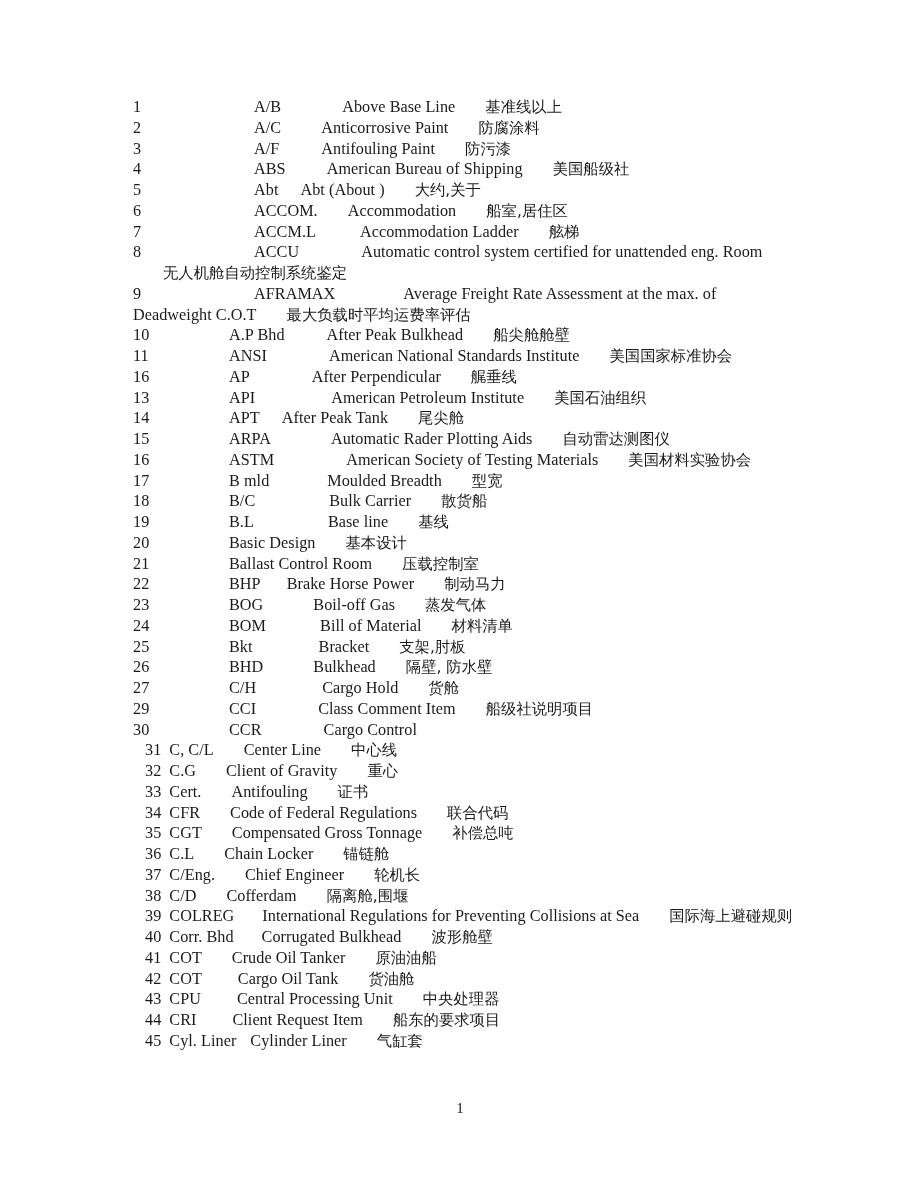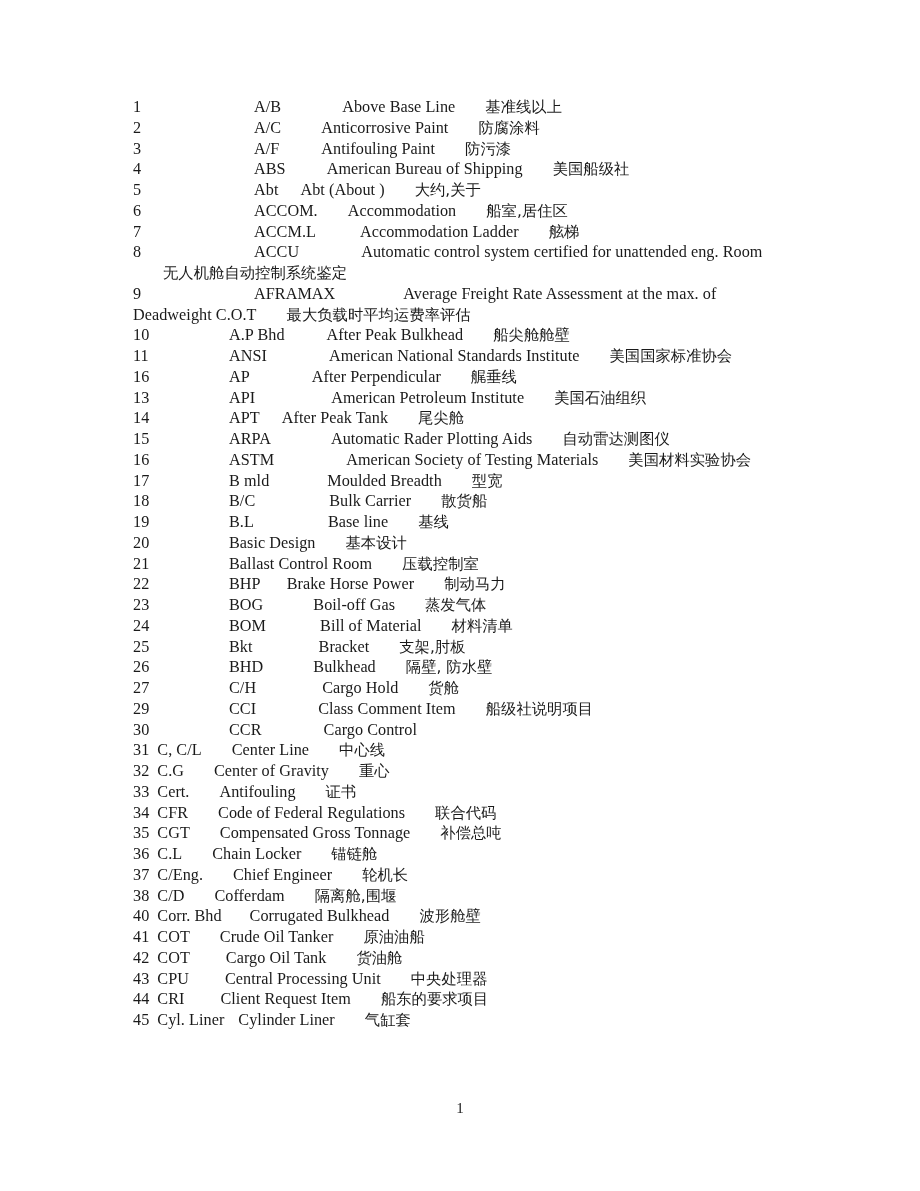--- a/index.html
+++ b/index.html
@@ -42,20 +42,21 @@
   }
   
   .num-wide {
     display: inline-block;
     width: 47px;
     text-align: left;
   }
   .num-tight {
     display: inline-block;
     text-align: left;
+    margin-left: 12px;
   }
   .abbr {
     display: inline-block;
   }
   .sp {
     display: inline-block;
   }
   .cn {
     font-family: "DejaVu Sans", "Liberation Sans", sans-serif;
     font-size: 15.3px;
@@ -99,27 +100,28 @@
       <div class="entry"><span class="num-wide">21</span><span class="sp" style="width: 49px;"></span><span class="abbr">Ballast Control Room</span><span class="sp" style="width: 30px;"></span><span class="cn">压载控制室</span></div>
       <div class="entry"><span class="num-wide">22</span><span class="sp" style="width: 49px;"></span><span class="abbr">BHP</span><span class="sp" style="width: 26px;"></span><span>Brake Horse Power</span><span class="sp" style="width: 30px;"></span><span class="cn">制动马力</span></div>
       <div class="entry"><span class="num-wide">23</span><span class="sp" style="width: 49px;"></span><span class="abbr">BOG</span><span class="sp" style="width: 50px;"></span><span>Boil-off Gas</span><span class="sp" style="width: 30px;"></span><span class="cn">蒸发气体</span></div>
       <div class="entry"><span class="num-wide">24</span><span class="sp" style="width: 49px;"></span><span class="abbr">BOM</span><span class="sp" style="width: 54px;"></span><span>Bill of Material</span><span class="sp" style="width: 30px;"></span><span class="cn">材料清单</span></div>
       <div class="entry"><span class="num-wide">25</span><span class="sp" style="width: 49px;"></span><span class="abbr">Bkt</span><span class="sp" style="width: 66px;"></span><span>Bracket</span><span class="sp" style="width: 30px;"></span><span class="cn">支架,肘板</span></div>
       <div class="entry"><span class="num-wide">26</span><span class="sp" style="width: 49px;"></span><span class="abbr">BHD</span><span class="sp" style="width: 50px;"></span><span>Bulkhead</span><span class="sp" style="width: 30px;"></span><span class="cn">隔壁, 防水壁</span></div>
       <div class="entry"><span class="num-wide">27</span><span class="sp" style="width: 49px;"></span><span class="abbr">C/H</span><span class="sp" style="width: 66px;"></span><span>Cargo Hold</span><span class="sp" style="width: 30px;"></span><span class="cn">货舱</span></div>
       <div class="entry"><span class="num-wide">29</span><span class="sp" style="width: 49px;"></span><span class="abbr">CCI</span><span class="sp" style="width: 62px;"></span><span>Class Comment Item</span><span class="sp" style="width: 30px;"></span><span class="cn">船级社说明项目</span></div>
       <div class="entry"><span class="num-wide">30</span><span class="sp" style="width: 49px;"></span><span class="abbr">CCR</span><span class="sp" style="width: 62px;"></span><span>Cargo Control</span></div>
       <div class="entry"><span class="num-tight">31</span><span class="sp" style="width: 8px;"></span><span class="abbr">C, C/L</span><span class="sp" style="width: 30px;"></span><span>Center Line</span><span class="sp" style="width: 30px;"></span><span class="cn">中心线</span></div>
-      <div class="entry"><span class="num-tight">32</span><span class="sp" style="width: 8px;"></span><span class="abbr">C.G</span><span class="sp" style="width: 30px;"></span><span>Center of Gravity</span><span class="sp" style="width: 30px;"></span><span class="cn">重心</span></div>
+      <div class="entry"><span class="num-tight">32</span><span class="sp" style="width: 8px;"></span><span class="abbr">C.G</span><span class="sp" style="width: 30px;"></span><span>Client of Gravity</span><span class="sp" style="width: 30px;"></span><span class="cn">重心</span></div>
       <div class="entry"><span class="num-tight">33</span><span class="sp" style="width: 8px;"></span><span class="abbr">Cert.</span><span class="sp" style="width: 30px;"></span><span>Antifouling</span><span class="sp" style="width: 30px;"></span><span class="cn">证书</span></div>
       <div class="entry"><span class="num-tight">34</span><span class="sp" style="width: 8px;"></span><span class="abbr">CFR</span><span class="sp" style="width: 30px;"></span><span>Code of Federal Regulations</span><span class="sp" style="width: 30px;"></span><span class="cn">联合代码</span></div>
       <div class="entry"><span class="num-tight">35</span><span class="sp" style="width: 8px;"></span><span class="abbr">CGT</span><span class="sp" style="width: 30px;"></span><span>Compensated Gross Tonnage</span><span class="sp" style="width: 30px;"></span><span class="cn">补偿总吨</span></div>
       <div class="entry"><span class="num-tight">36</span><span class="sp" style="width: 8px;"></span><span class="abbr">C.L</span><span class="sp" style="width: 30px;"></span><span>Chain Locker</span><span class="sp" style="width: 30px;"></span><span class="cn">锚链舱</span></div>
       <div class="entry"><span class="num-tight">37</span><span class="sp" style="width: 8px;"></span><span class="abbr">C/Eng.</span><span class="sp" style="width: 30px;"></span><span>Chief Engineer</span><span class="sp" style="width: 30px;"></span><span class="cn">轮机长</span></div>
       <div class="entry"><span class="num-tight">38</span><span class="sp" style="width: 8px;"></span><span class="abbr">C/D</span><span class="sp" style="width: 30px;"></span><span>Cofferdam</span><span class="sp" style="width: 30px;"></span><span class="cn">隔离舱,围堰</span></div>
+      <div class="entry"><span class="num-tight">39</span><span class="sp" style="width: 8px;"></span><span class="abbr">COLREG</span><span class="sp" style="width: 28px;"></span><span>International Regulations for Preventing Collisions at Sea</span><span class="sp" style="width: 30px;"></span><span class="cn">国际海上避碰规则</span></div>
       <div class="entry"><span class="num-tight">40</span><span class="sp" style="width: 8px;"></span><span class="abbr">Corr. Bhd</span><span class="sp" style="width: 28px;"></span><span>Corrugated Bulkhead</span><span class="sp" style="width: 30px;"></span><span class="cn">波形舱壁</span></div>
       <div class="entry"><span class="num-tight">41</span><span class="sp" style="width: 8px;"></span><span class="abbr">COT</span><span class="sp" style="width: 30px;"></span><span>Crude Oil Tanker</span><span class="sp" style="width: 30px;"></span><span class="cn">原油油船</span></div>
       <div class="entry"><span class="num-tight">42</span><span class="sp" style="width: 8px;"></span><span class="abbr">COT</span><span class="sp" style="width: 36px;"></span><span>Cargo Oil Tank</span><span class="sp" style="width: 30px;"></span><span class="cn">货油舱</span></div>
       <div class="entry"><span class="num-tight">43</span><span class="sp" style="width: 8px;"></span><span class="abbr">CPU</span><span class="sp" style="width: 36px;"></span><span>Central Processing Unit</span><span class="sp" style="width: 30px;"></span><span class="cn">中央处理器</span></div>
       <div class="entry"><span class="num-tight">44</span><span class="sp" style="width: 8px;"></span><span class="abbr">CRI</span><span class="sp" style="width: 36px;"></span><span>Client Request Item</span><span class="sp" style="width: 30px;"></span><span class="cn">船东的要求项目</span></div>
       <div class="entry"><span class="num-tight">45</span><span class="sp" style="width: 8px;"></span><span class="abbr">Cyl. Liner</span><span class="sp" style="width: 14px;"></span><span>Cylinder Liner</span><span class="sp" style="width: 30px;"></span><span class="cn">气缸套</span></div>
     </div>
   <div class="page-num">1</div>
 </div>
 

